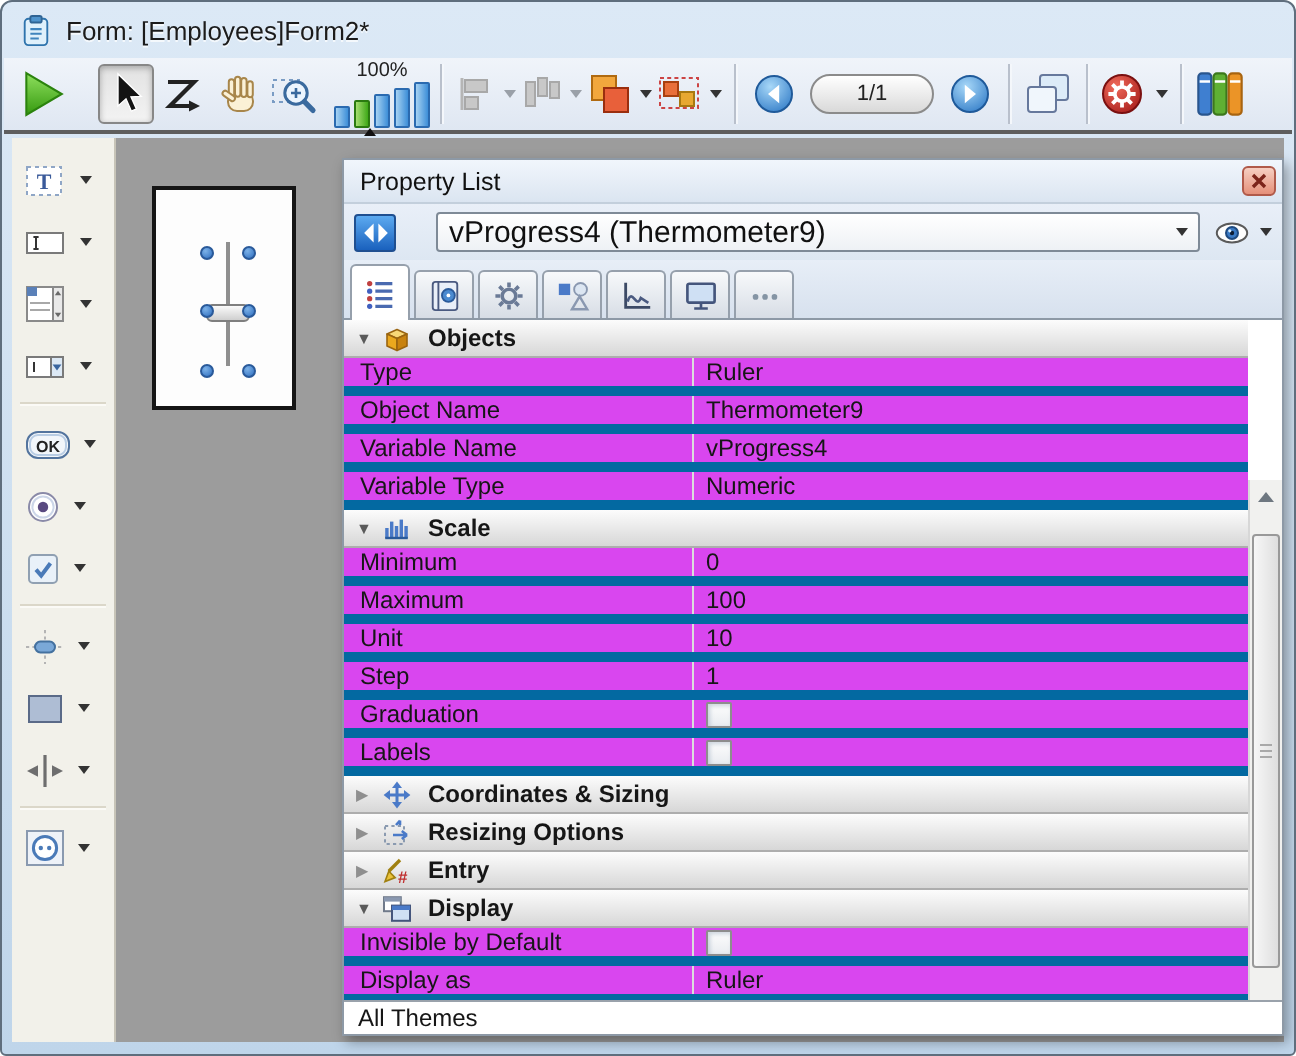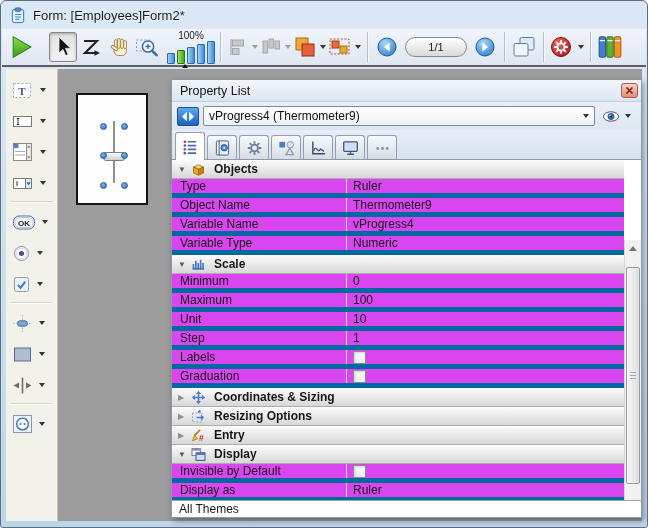--- a/index.html
+++ b/index.html
@@ -53,23 +53,23 @@
   .phead{position:absolute;left:0;right:0;top:0;height:22px;
     background:linear-gradient(#f1f6fc,#dbe5f1);border-bottom:1px solid #c3cfdc;
     display:flex;align-items:center;padding-left:8px;font-size:12.5px;color:#111;}
   .pclose{position:absolute;right:3px;top:3px;width:17px;height:15px;border:1px solid #b05a4a;
     border-radius:3px;background:linear-gradient(#f6cfc2,#e5907a);
     display:flex;align-items:center;justify-content:center;}
   .selrow{position:absolute;left:0;right:0;top:22px;height:28px;
     background:linear-gradient(#e9eff8,#dde7f2);display:flex;align-items:center;padding:0 5px;}
   .codebtn{width:22px;height:19px;border:1px solid #1f4f90;border-radius:2px;
     background:linear-gradient(#5caaf0,#1a61bd);display:flex;align-items:center;justify-content:center;}
-  .combo{width:392px;height:20px;margin-left:4px;border:1px solid #7e8a97;border-radius:2px;
+  .combo{width:392px;height:20px;margin-left:20px;border:1px solid #7e8a97;border-radius:2px;
     background:linear-gradient(#ffffff,#eef1f5);display:flex;align-items:center;
-    padding:0 5px;font-size:12px;color:#101010;}
+    padding:0 5px;font-size:15px;color:#101010;}
   .combo .drop{margin-left:auto;}
   .eyebtn{display:flex;align-items:center;margin-left:7px;gap:2px;}
   .tabs{position:absolute;left:0;right:0;top:50px;height:30px;
     background:linear-gradient(#e7eef7,#d7e1ee);display:flex;align-items:flex-end;
     padding-left:3px;border-bottom:1px solid #8d99a6;}
   .ptab{width:30px;height:24px;border:1px solid #96a0ac;border-bottom:none;border-radius:3px 3px 0 0;
     background:linear-gradient(#f7f9fb,#d7dde5);display:flex;align-items:center;justify-content:center;
     margin-right:2px;}
   .ptab.active{height:28px;background:#fff;margin-bottom:-1px;z-index:2;}
   .grid{position:absolute;left:0;top:80px;width:469px;height:342px;background:#fff;overflow:hidden;}
@@ -611,29 +611,29 @@
           <div class="prow">
             <div class="pname">
               <span>Step</span>
             </div>
             <div class="pvalcell">
               <span>1</span>
             </div>
           </div>
           <div class="prow">
             <div class="pname">
+              <span>Graduation</span>
+            </div>
+            <div class="pvalcell">
+              <div class="cbx"></div>
+            </div>
+          </div>
+          <div class="prow">
+            <div class="pname">
               <span>Labels</span>
-            </div>
-            <div class="pvalcell">
-              <div class="cbx"></div>
-            </div>
-          </div>
-          <div class="prow">
-            <div class="pname">
-              <span>Graduation</span>
             </div>
             <div class="pvalcell">
               <div class="cbx"></div>
             </div>
           </div>
           <div class="prow sect">
             <span class="tri col">▶</span>
             <span class="sicon">
               <span class="icn">
                 <svg width="15" height="15" viewBox="0 0 15 15">

